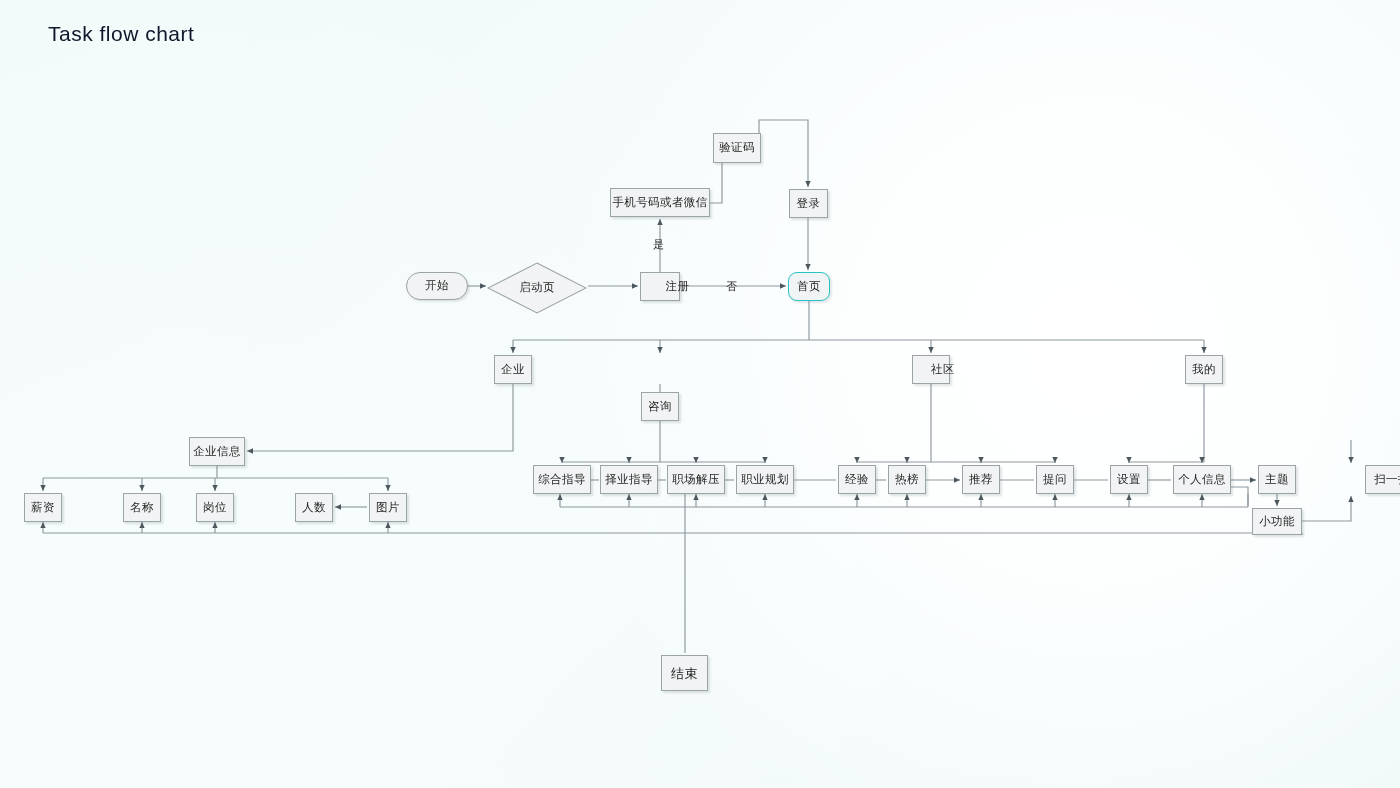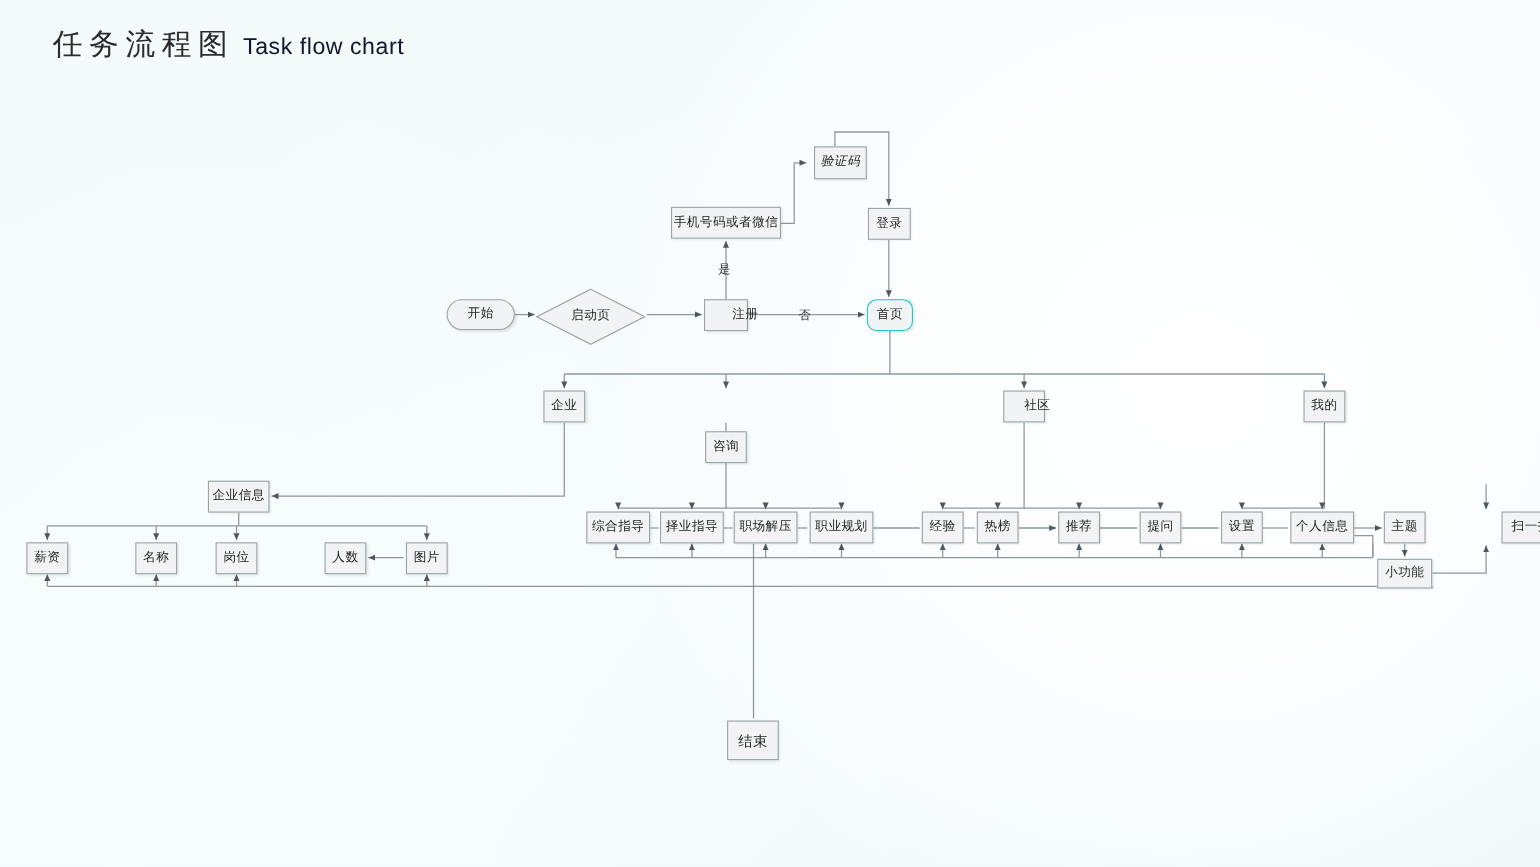--- a/index.html
+++ b/index.html
@@ -60,21 +60,20 @@
     background:transparent;letter-spacing:.3px;
     white-space:nowrap;
   }
 </style>
 </head>
 <body>
 
 <div id="bg-wash"></div>
 
 <div id="title-block">
-  <span id="title-cn">任务流程图</span>
   <span id="title-en">Task flow chart</span>
 </div>
 
 <svg id="canvas" viewBox="0 0 1400 788" xmlns="http://www.w3.org/2000/svg">
   <defs>
     <marker id="ah" viewBox="0 0 10 10" refX="9" refY="5" markerWidth="6" markerHeight="6" orient="auto-start-reverse">
       <path d="M0,1 L9,5 L0,9 z" fill="#4c585d"></path>
     </marker>
   </defs>
   <g fill="none" stroke="#8d989d" stroke-width="1.15" marker-end="url(#ah)">
@@ -185,21 +184,21 @@
 </div>
 
 <div class="node" style="left:640px;top:272px;width:40px;height:29px;padding-left:35px;">
   <span>注册</span>
 </div>
 
 <div class="node" style="left:610px;top:188px;width:100px;height:29px;">
   <span>手机号码或者微信</span>
 </div>
 
-<div class="node" style="left:740px;top:133px;width:48px;height:30px;font-style:italic;">
+<div class="node" style="left:713px;top:133px;width:48px;height:30px;">
   <span>验证码</span>
 </div>
 
 <div class="node" style="left:789px;top:189px;width:39px;height:29px;">
   <span>登录</span>
 </div>
 
 <div class="node accent" style="left:788px;top:272px;width:42px;height:29px;">
   <span>首页</span>
 </div>

